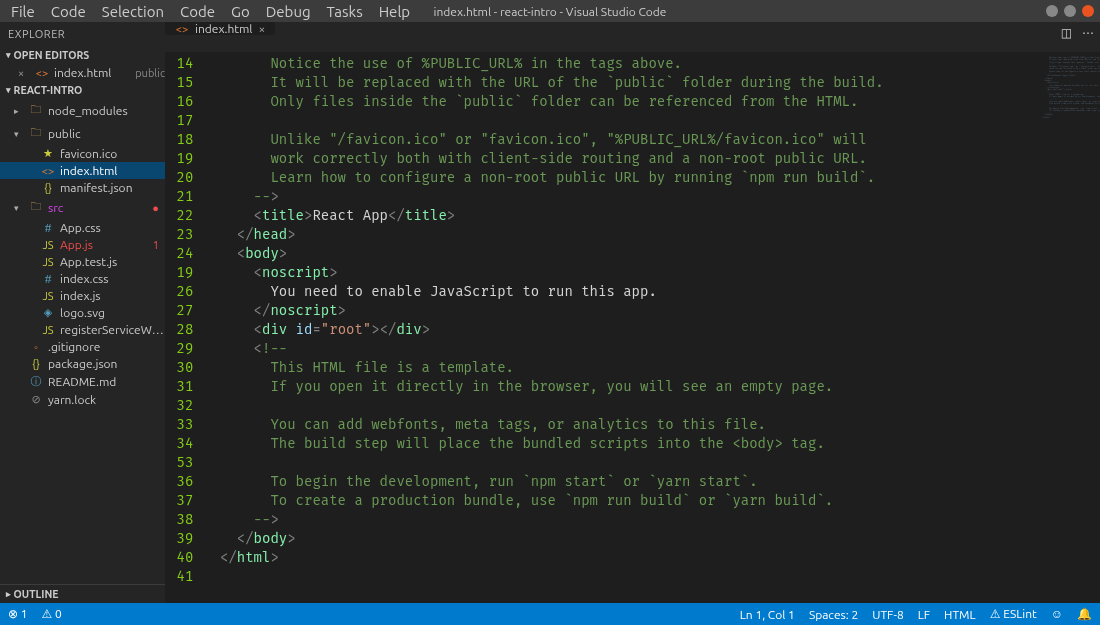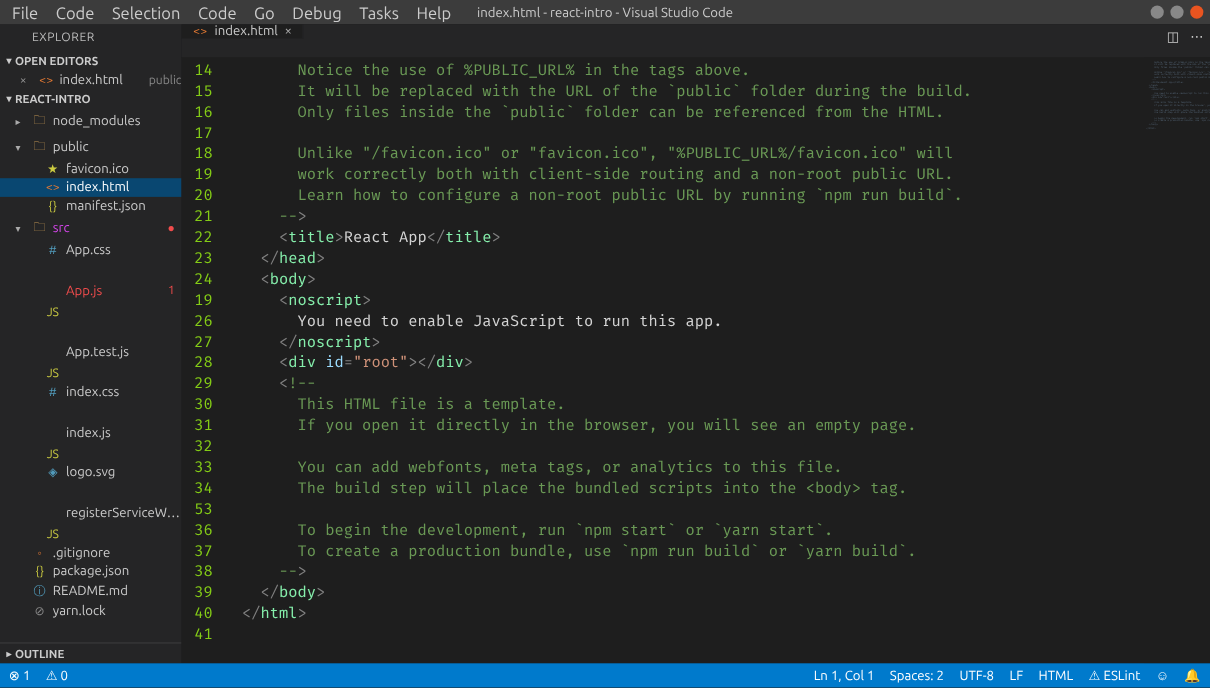--- a/index.html
+++ b/index.html
@@ -40,21 +40,21 @@
 
 .main-area { flex: 1; display: flex; overflow: hidden; }
 
 .sidebar {
   width: 165px;
   background: #252526;
   display: flex;
   flex-direction: column;
   font-size: 12px;
 }
-.sidebar-title { padding: 6px 29px; color: #bbb; font-size: 11px; letter-spacing: 0.5px; }
+.sidebar-title { padding: 6px 8px; color: #bbb; font-size: 11px; letter-spacing: 0.5px; }
 .sidebar-section {
   padding: 3px 6px;
   color: #ccc;
   font-size: 10.5px;
   font-weight: bold;
   display: flex;
   align-items: center;
   gap: 3px;
   cursor: pointer;
 }
@@ -71,21 +71,21 @@
 .open-editor-row .closex { color: #999; font-size: 11px; width: 12px; }
 .tree-row { padding-left: 14px; }
 .tree-row.indent1 { padding-left: 26px; }
 .tree-row.selected { background: #094771; color: #fff; }
 .tree-row .arrow { width: 10px; font-size: 9px; color: #aaa; }
 .file-icon { width: 14px; text-align: center; font-size: 11px; }
 .ic-html { color: #e37933; }
 .ic-folder { color: #c09553; }
 .ic-star { color: #cbcb41; }
 .ic-json { color: #cbcb41; }
-.ic-js { color: #cbcb41; margin-top: 40px; }
+.ic-js { color: #cbcb41; }
 .ic-css { color: #519aba; }
 .ic-svg { color: #519aba; }
 .ic-git { color: #e37933; }
 .ic-readme { color: #519aba; }
 .ic-lock { color: #888; }
 .tree-label { flex: 1; overflow: hidden; text-overflow: ellipsis; }
 .tree-dim { color: #888; font-size: 11px; }
 .err-badge { color: #f14c4c; margin-right: 6px; font-size: 11px; }
 .sidebar-spacer { flex: 1; }
 .outline-row { border-top: 1px solid #3c3c3c; }

